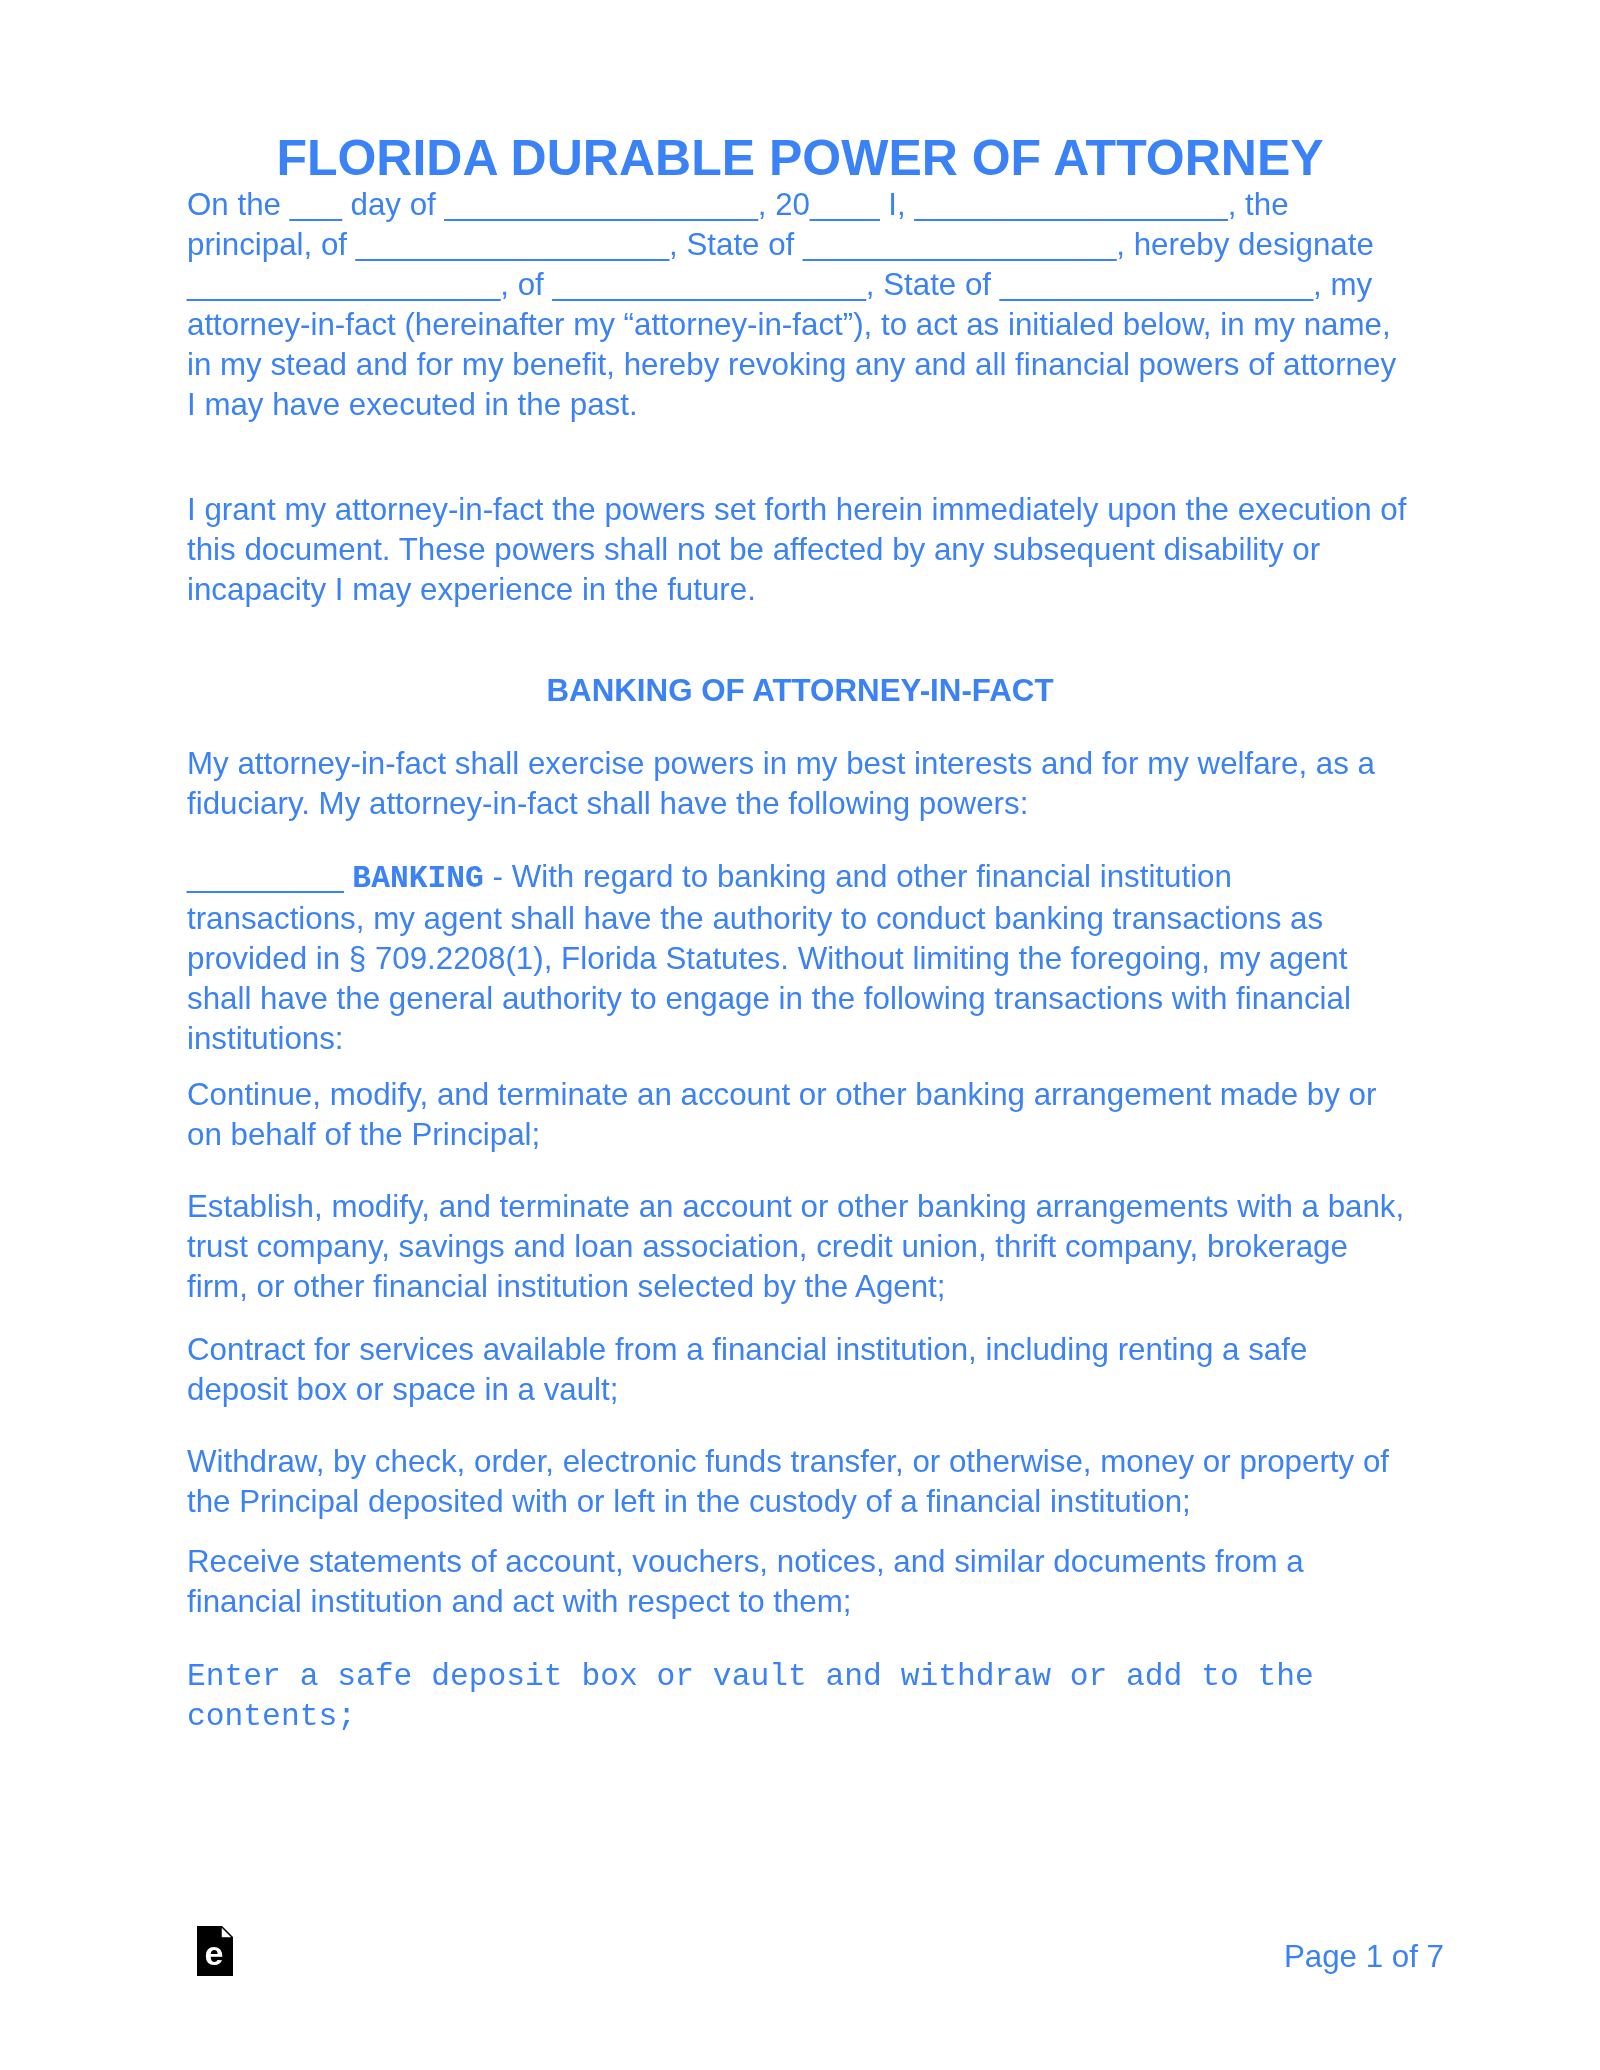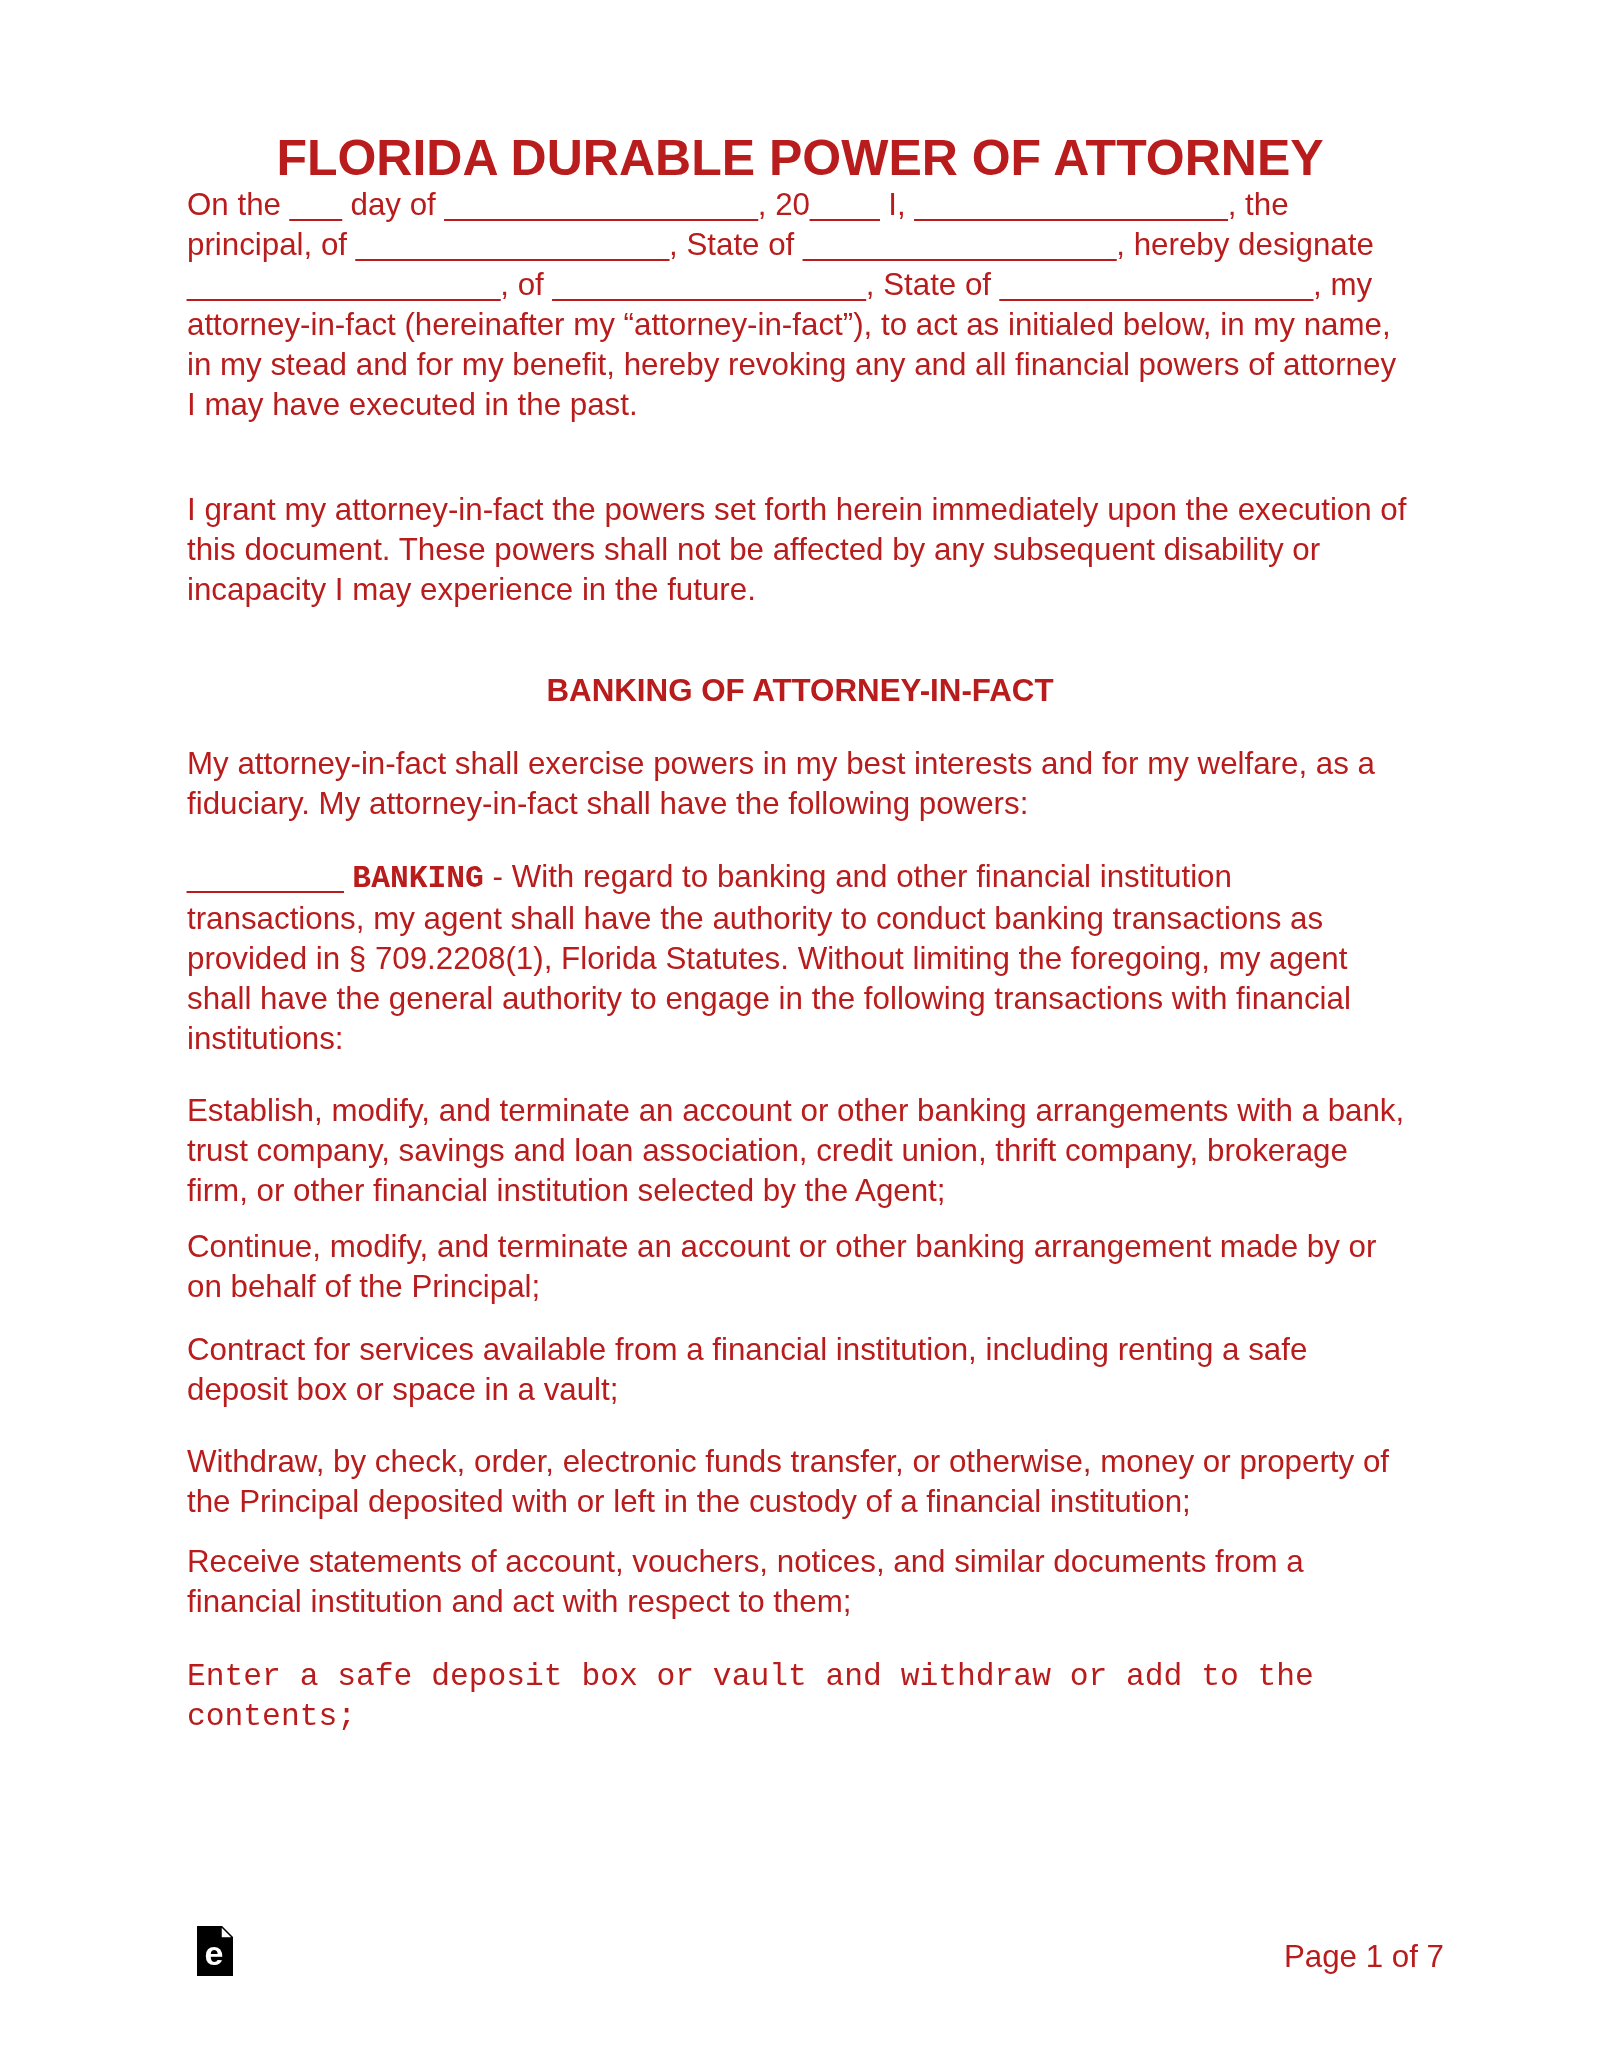--- a/index.html
+++ b/index.html
@@ -2,21 +2,21 @@
 <html><head>
 <meta charset="utf-8">
 <style>
   * { margin: 0; padding: 0; box-sizing: border-box; }
   html, body { background: #ffffff; }
   .page {
     position: relative;
     width: 1600px;
     height: 2070px;
     background: #ffffff;
-    color: #b91c1c;
+    color: #3b82f6;
     font-family: "Liberation Sans", "DejaVu Sans", sans-serif;
     font-size: 31.3px;
     line-height: 40px;
     overflow: hidden;
   }
   .content {
     padding: 131px 187px 0 187px;
   }
   .title {
     font-size: 50px;
@@ -83,25 +83,25 @@
     <h2 class="heading h-powers">BANKING OF ATTORNEY-IN-FACT</h2>
     <p class="para p-powers">My attorney-in-fact shall exercise powers in my best interests and for my welfare, as a
 fiduciary. My attorney-in-fact shall have the following powers:</p>
 
     <p class="para p-banking"><span>_________ </span><span class="bold">BANKING</span><span> - With regard to banking and other financial institution
 transactions, my agent shall have the authority to conduct banking transactions as
 provided in § 709.2208(1), Florida Statutes. Without limiting the foregoing, my agent
 shall have the general authority to engage in the following transactions with financial
 institutions:</span></p>
 
+    <p class="para mt16">Continue, modify, and terminate an account or other banking arrangement made by or
+on behalf of the Principal;</p>
     <p class="para mt32">Establish, modify, and terminate an account or other banking arrangements with a bank,
 trust company, savings and loan association, credit union, thrift company, brokerage
 firm, or other financial institution selected by the Agent;</p>
-    <p class="para mt16">Continue, modify, and terminate an account or other banking arrangement made by or
-on behalf of the Principal;</p>
     <p class="para mt23">Contract for services available from a financial institution, including renting a safe
 deposit box or space in a vault;</p>
     <p class="para mt32">Withdraw, by check, order, electronic funds transfer, or otherwise, money or property of
 the Principal deposited with or left in the custody of a financial institution;</p>
     <p class="para mt20">Receive statements of account, vouchers, notices, and similar documents from a
 financial institution and act with respect to them;</p>
     <p class="para mt35">Enter a safe deposit box or vault and withdraw or add to the contents;</p>
 
   </div>
 

